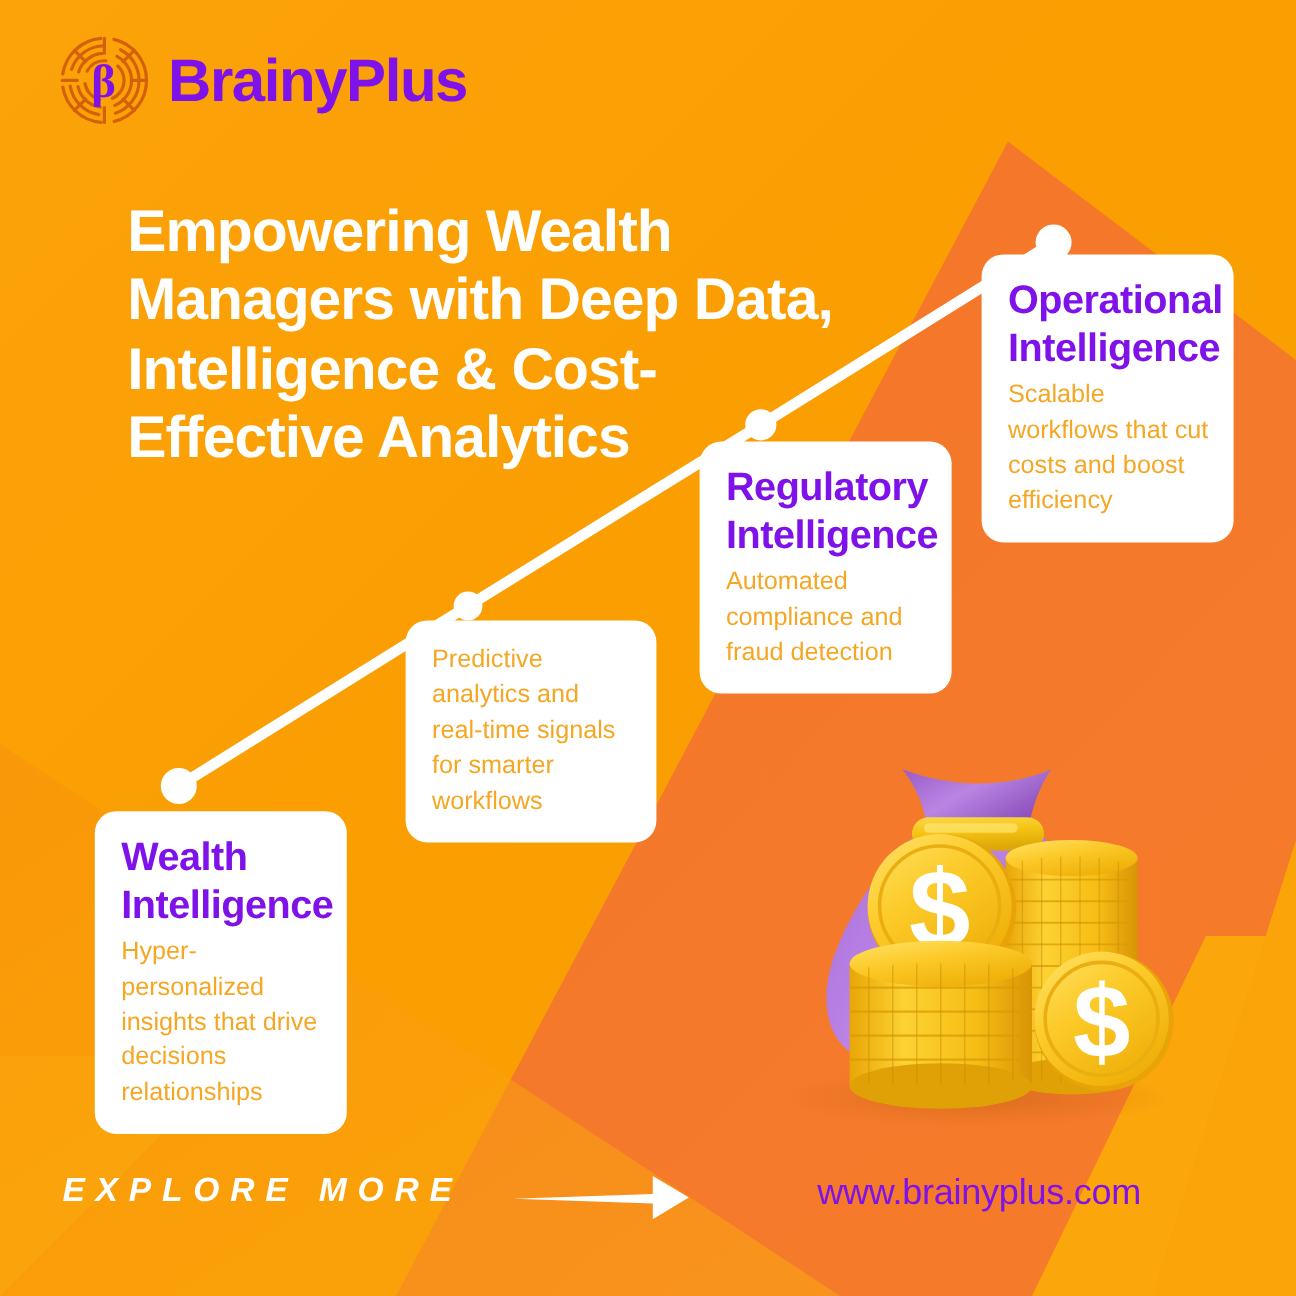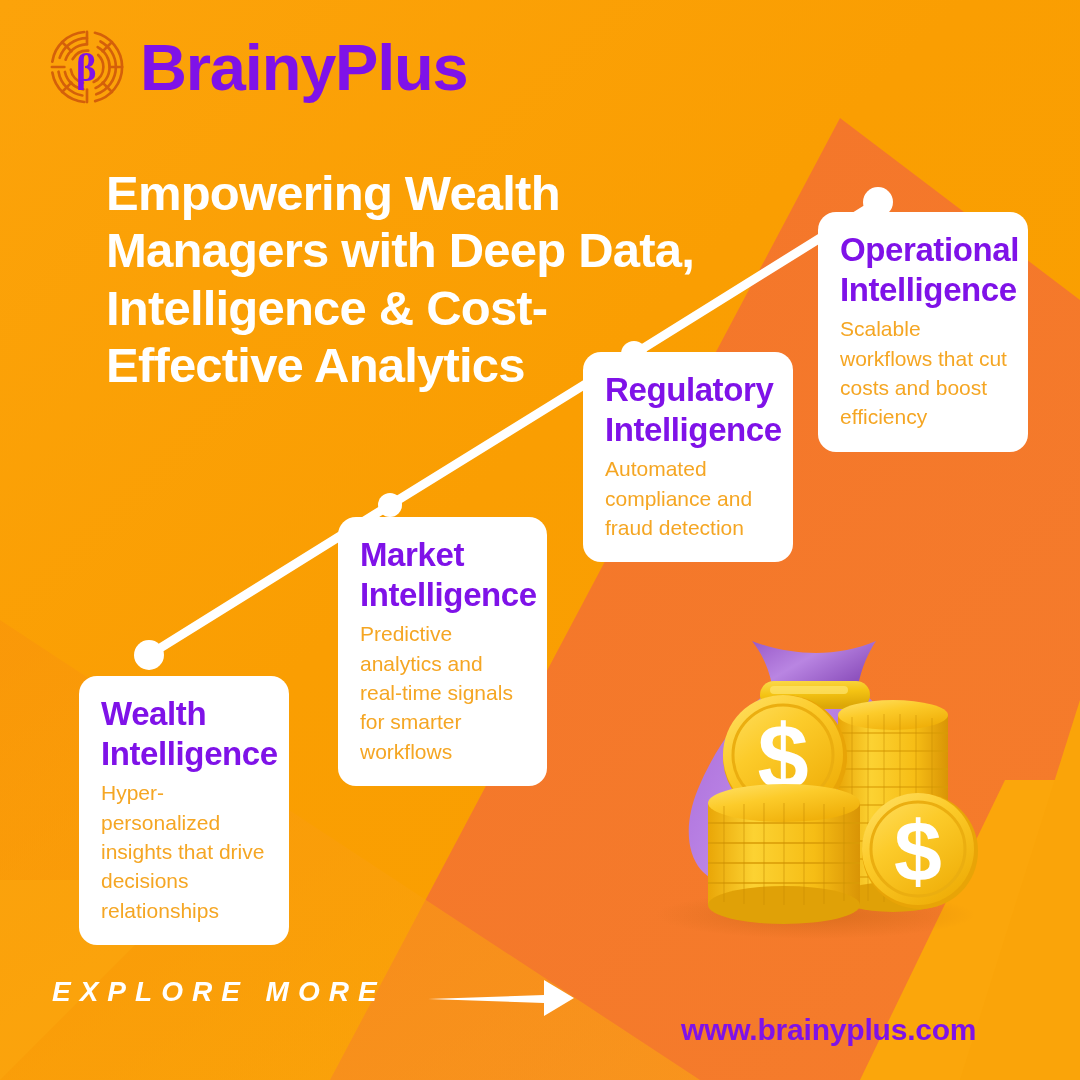--- a/index.html
+++ b/index.html
@@ -23,21 +23,21 @@
   #bg { position:absolute; inset:0; width:1080px; height:1080px; }
 
   
   .logo-row {
     position:absolute;
     left:48px; top:28px;
     display:flex; align-items:center; gap:14px;
   }
   .logo-mark { width:78px; height:78px; display:block; }
   .logo-word {
-    font-size:65px;
+    font-size:50px;
     font-weight:bold;
     color:#7F12E8;
     letter-spacing:-1.2px;
     line-height:1;
     white-space:nowrap;
   }
 
   
   .headline {
     position:absolute;
@@ -70,21 +70,21 @@
     margin-bottom:5px;
   }
   .card-body {
     color:#F5A623;
     font-size:21px;
     line-height:1.4;
   }
 
   #card-client      { left:79px;  top:676px; width:210px; }
   #card-market      { left:338px; top:517px; width:209px; }
-  #card-regulatory  { left:583px; top:352px; width:210px; }
+  #card-regulatory  { left:583px; top:368px; width:210px; }
   #card-operational { left:818px; top:212px; width:210px; }
 
   
   #illustration {
     position:absolute;
     left:620px; top:555px;
     width:390px; height:390px;
   }
 
   
@@ -97,24 +97,24 @@
     color:#FFFFFF;
     font-size:28px;
     font-weight:bold;
     letter-spacing:9px;
     white-space:nowrap;
   }
   .arrow-icon { display:block; }
 
   .website {
     position:absolute;
-    left:681px; top:1013px;
+    left:681px; top:977px;
     color:#7F12E8;
     font-size:30px;
-    font-weight:bold;
+    font-weight:normal;
     letter-spacing:-0.2px;
     white-space:nowrap;
   }
 </style>
 </head>
 <body>
 
 <div id="stage">
 
   <svg id="bg" viewBox="0 0 1080 1080" preserveAspectRatio="none" aria-hidden="true">
@@ -180,21 +180,20 @@
     <circle cx="634" cy="354" r="13" fill="#FFFFFF"></circle>
     <circle cx="878" cy="202" r="15" fill="#FFFFFF"></circle>
   </svg>
 
   <div class="card" id="card-client">
     <div class="card-title">Wealth Intelligence</div>
     <div class="card-body">Hyper-personalized insights that drive decisions relationships</div>
   </div>
 
   <div class="card" id="card-market">
-    <div class="card-title">Market Intelligence</div>
     <div class="card-body">Predictive analytics and real-time signals for smarter workflows</div>
   </div>
 
   <div class="card" id="card-regulatory">
     <div class="card-title">Regulatory Intelligence</div>
     <div class="card-body">Automated compliance and fraud detection</div>
   </div>
 
   <div class="card" id="card-operational">
     <div class="card-title">Operational Intelligence</div>

